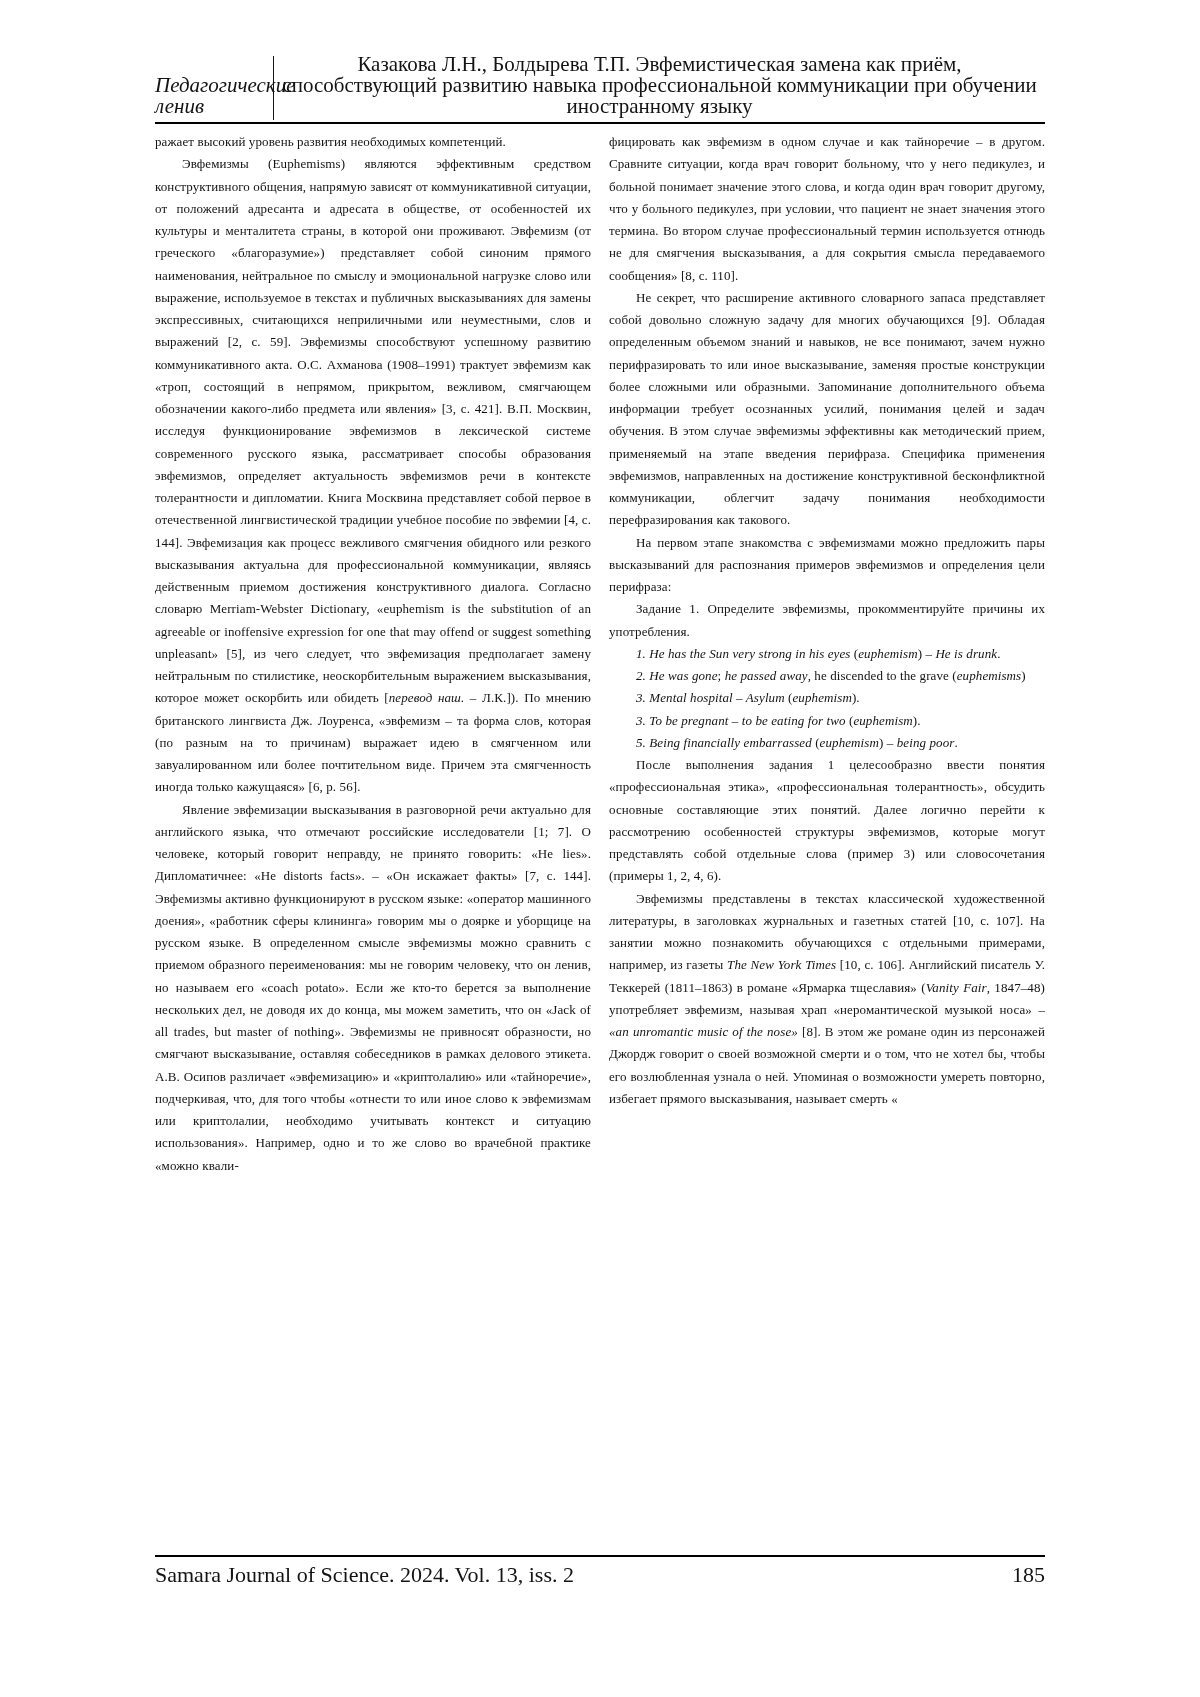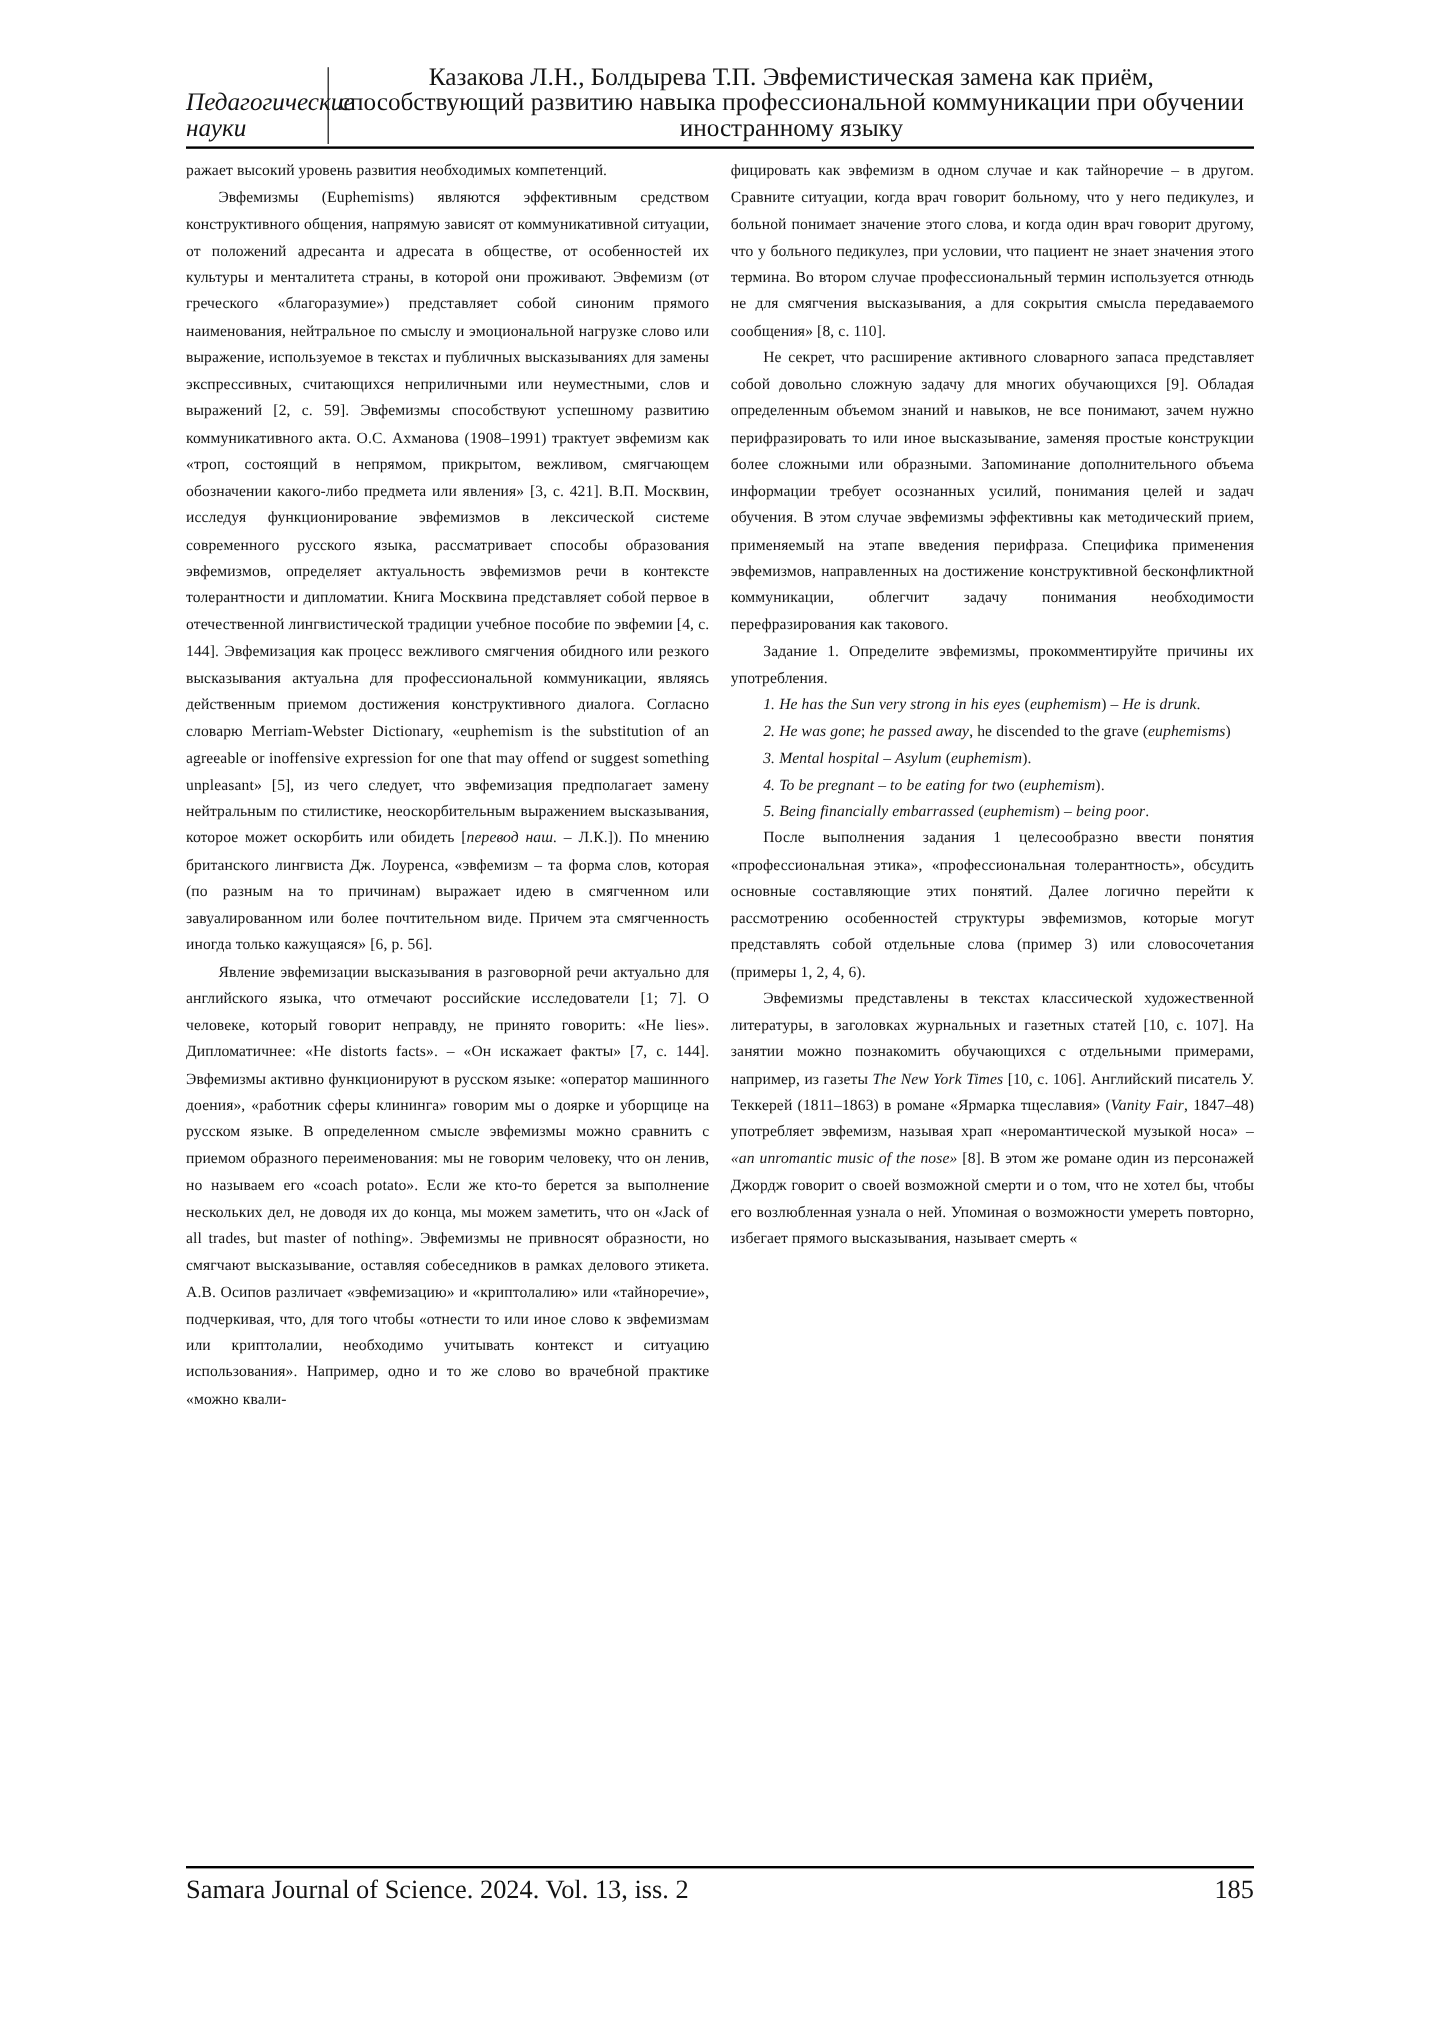--- a/index.html
+++ b/index.html
@@ -82,45 +82,46 @@
 </style>
 </head>
 <body>
 
 <div class="page">
   <div class="content">
 
     <div class="header">
       <div class="header-left">
         <div>Педагогические</div>
-        <div>науки</div>
+        <div>ленив</div>
       </div>
       <div class="header-divider"></div>
       <div class="header-right">
         <div>Казакова Л.Н., Болдырева Т.П. Эвфемистическая замена как приём,</div>
         <div>способствующий развитию навыка профессиональной коммуникации при обучении иностранному языку</div>
       </div>
     </div>
 
     <hr class="rule">
 
     <div class="columns">
       <div class="col">
           <p class=""><span>ражает высокий уровень развития необходимых компетенций.</span></p>
           <p class="indent"><span>Эвфемизмы (Euphemisms) являются эффективным средством конструктивного общения, напрямую зависят от коммуникативной ситуации, от положений адресанта и адресата в обществе, от особенностей их культуры и менталитета страны, в которой они проживают. Эвфемизм (от греческого «благоразумие») представляет собой синоним прямого наименования, нейтральное по смыслу и эмоциональной нагрузке слово или выражение, используемое в текстах и публичных высказываниях для замены экспрессивных, считающихся неприличными или неуместными, слов и выражений [2, с. 59]. Эвфемизмы способствуют успешному развитию коммуникативного акта. О.С. Ахманова (1908–1991) трактует эвфемизм как «троп, состоящий в непрямом, прикрытом, вежливом, смягчающем обозначении какого-либо предмета или явления» [3, с. 421]. В.П. Москвин, исследуя функционирование эвфемизмов в лексической системе современного русского языка, рассматривает способы образования эвфемизмов, определяет актуальность эвфемизмов речи в контексте толерантности и дипломатии. Книга Москвина представляет собой первое в отечественной лингвистической традиции учебное пособие по эвфемии [4, с. 144]. Эвфемизация как процесс вежливого смягчения обидного или резкого высказывания актуальна для профессиональной коммуникации, являясь действенным приемом достижения конструктивного диалога. Согласно словарю Merriam-Webster Dictionary, «euphemism is the substitution of an agreeable or inoffensive expression for one that may offend or suggest something unpleasant» [5], из чего следует, что эвфемизация предполагает замену нейтральным по стилистике, неоскорбительным выражением высказывания, которое может оскорбить или обидеть [</span><span class="it">перевод наш.</span><span> – Л.К.]). По мнению британского лингвиста Дж. Лоуренса, «эвфемизм – та форма слов, которая (по разным на то причинам) выражает идею в смягченном или завуалированном или более почтительном виде. Причем эта смягченность иногда только кажущаяся» [6, p. 56].</span></p>
           <p class="indent"><span>Явление эвфемизации высказывания в разговорной речи актуально для английского языка, что отмечают российские исследователи [1; 7]. О человеке, который говорит неправду, не принято говорить: «He lies». Дипломатичнее: «He distorts facts». – «Он искажает факты» [7, с. 144]. Эвфемизмы активно функционируют в русском языке: «оператор машинного доения», «работник сферы клининга» говорим мы о доярке и уборщице на русском языке. В определенном смысле эвфемизмы можно сравнить с приемом образного переименования: мы не говорим человеку, что он ленив, но называем его «coach potato». Если же кто-то берется за выполнение нескольких дел, не доводя их до конца, мы можем заметить, что он «Jack of all trades, but master of nothing». Эвфемизмы не привносят образности, но смягчают высказывание, оставляя собеседников в рамках делового этикета. А.В. Осипов различает «эвфемизацию» и «криптолалию» или «тайноречие», подчеркивая, что, для того чтобы «отнести то или иное слово к эвфемизмам или криптолалии, необходимо учитывать контекст и ситуацию использования». Например, одно и то же слово во врачебной практике «можно квали-</span></p>
         </div>
       <div class="col">
           <p class=""><span>фицировать как эвфемизм в одном случае и как тайноречие – в другом. Сравните ситуации, когда врач говорит больному, что у него педикулез, и больной понимает значение этого слова, и когда один врач говорит другому, что у больного педикулез, при условии, что пациент не знает значения этого термина. Во втором случае профессиональный термин используется отнюдь не для смягчения высказывания, а для сокрытия смысла передаваемого сообщения» [8, с. 110].</span></p>
           <p class="indent"><span>Не секрет, что расширение активного словарного запаса представляет собой довольно сложную задачу для многих обучающихся [9]. Обладая определенным объемом знаний и навыков, не все понимают, зачем нужно перифразировать то или иное высказывание, заменяя простые конструкции более сложными или образными. Запоминание дополнительного объема информации требует осознанных усилий, понимания целей и задач обучения. В этом случае эвфемизмы эффективны как методический прием, применяемый на этапе введения перифраза. Специфика применения эвфемизмов, направленных на достижение конструктивной бесконфликтной коммуникации, облегчит задачу понимания необходимости перефразирования как такового.</span></p>
+          <p class="indent"><span>На первом этапе знакомства с эвфемизмами можно предложить пары высказываний для распознания примеров эвфемизмов и определения цели перифраза:</span></p>
           <p class="indent"><span>Задание 1. Определите эвфемизмы, прокомментируйте причины их употребления.</span></p>
           <p class="indent"><span class="it">1. He has the Sun very strong in his eyes</span><span> (</span><span class="it">euphemism</span><span>) – </span><span class="it">He is drunk</span><span>.</span></p>
           <p class="indent"><span class="it">2. He was gone</span><span>; </span><span class="it">he passed away</span><span>, he discended to the grave (</span><span class="it">euphemisms</span><span>)</span></p>
           <p class="indent"><span class="it">3. Mental hospital – Asylum</span><span> (</span><span class="it">euphemism</span><span>).</span></p>
-          <p class="indent"><span class="it">4. To be pregnant – to be eating for two</span><span> (</span><span class="it">euphemism</span><span>).</span></p>
+          <p class="indent"><span class="it">3. To be pregnant – to be eating for two</span><span> (</span><span class="it">euphemism</span><span>).</span></p>
           <p class="indent"><span class="it">5. Being financially embarrassed</span><span> (</span><span class="it">euphemism</span><span>) – </span><span class="it">being poor</span><span>.</span></p>
           <p class="indent"><span>После выполнения задания 1 целесообразно ввести понятия «профессиональная этика», «профессиональная толерантность», обсудить основные составляющие этих понятий. Далее логично перейти к рассмотрению особенностей структуры эвфемизмов, которые могут представлять собой отдельные слова (пример 3) или словосочетания (примеры 1, 2, 4, 6).</span></p>
           <p class="indent"><span>Эвфемизмы представлены в текстах классической художественной литературы, в заголовках журнальных и газетных статей [10, с. 107]. На занятии можно познакомить обучающихся с отдельными примерами, например, из газеты </span><span class="it">The New York Times</span><span> [10, с. 106]. Английский писатель У. Теккерей (1811–1863) в романе «Ярмарка тщеславия» (</span><span class="it">Vanity Fair</span><span>, 1847–48) употребляет эвфемизм, называя храп «неромантической музыкой носа» – </span><span class="it">«an unromantic music of the nose»</span><span> [8]. В этом же романе один из персонажей Джордж говорит о своей возможной смерти и о том, что не хотел бы, чтобы его возлюбленная узнала о ней. Упоминая о возможности умереть повторно, избегает прямого высказывания, называет смерть «</span></p>
         </div>
     </div>
 
     <hr class="footer-rule">
 
     <div class="footer">
       <span>Samara Journal of Science. 2024. Vol. 13, iss. 2</span>

